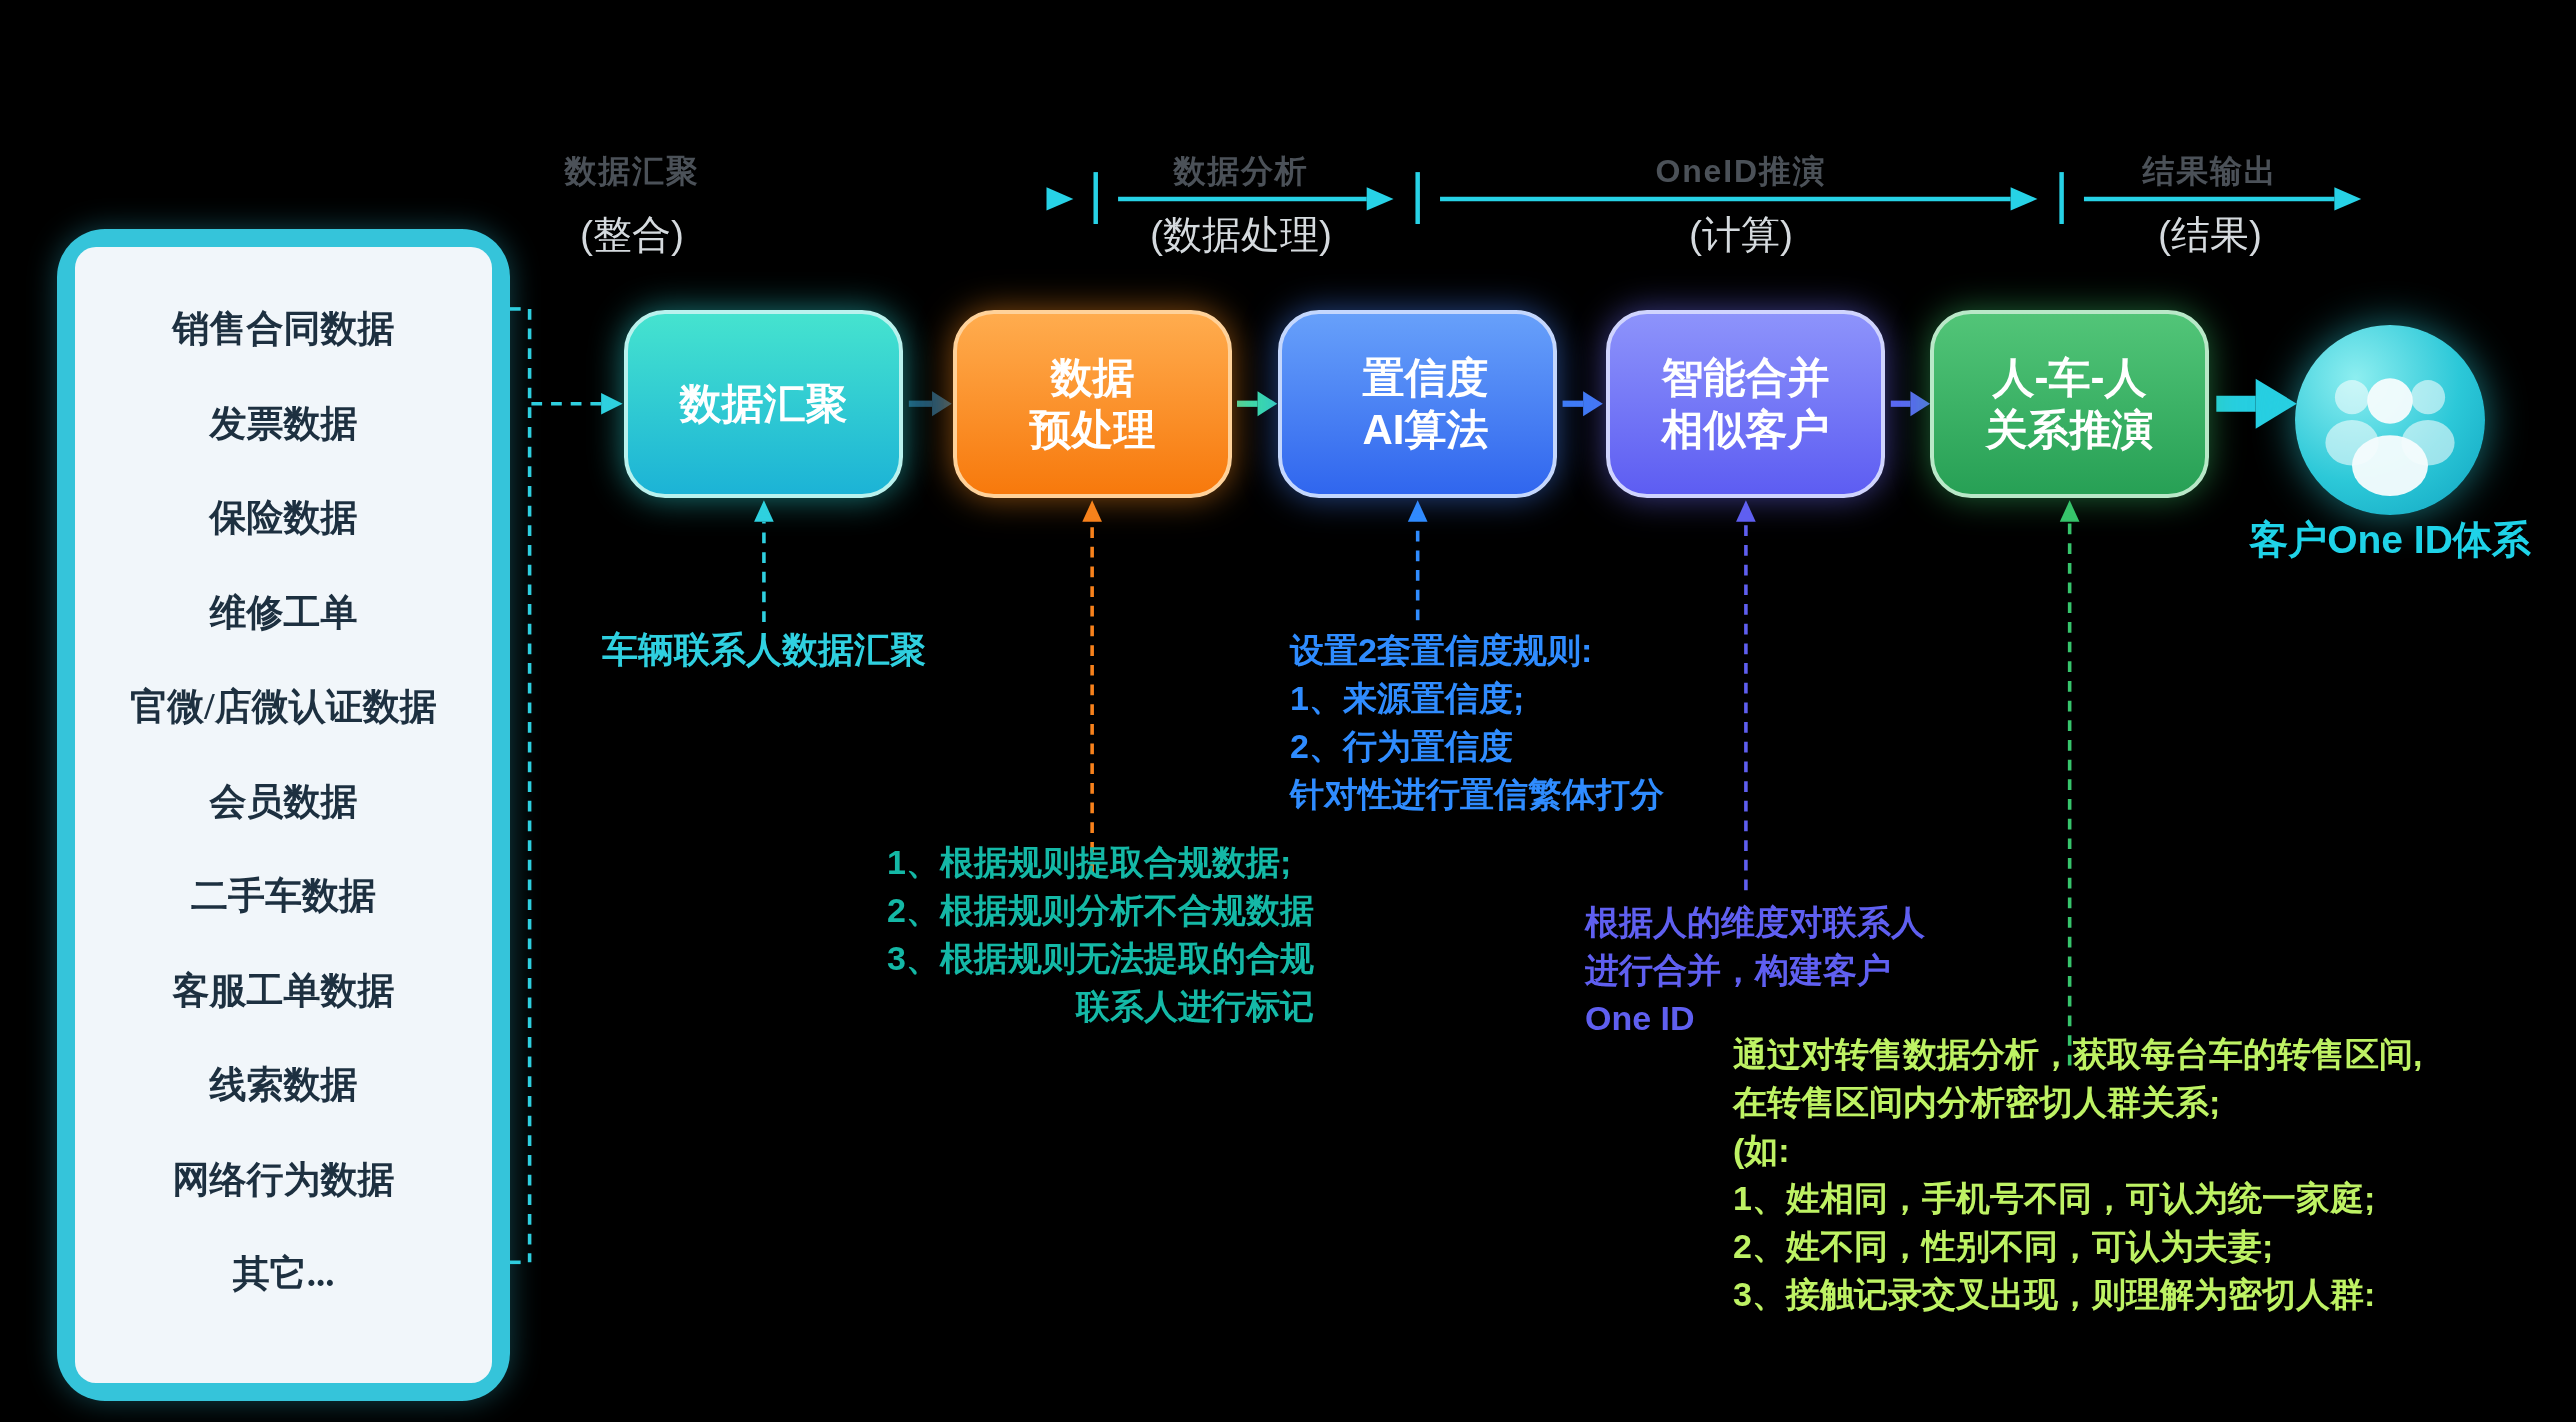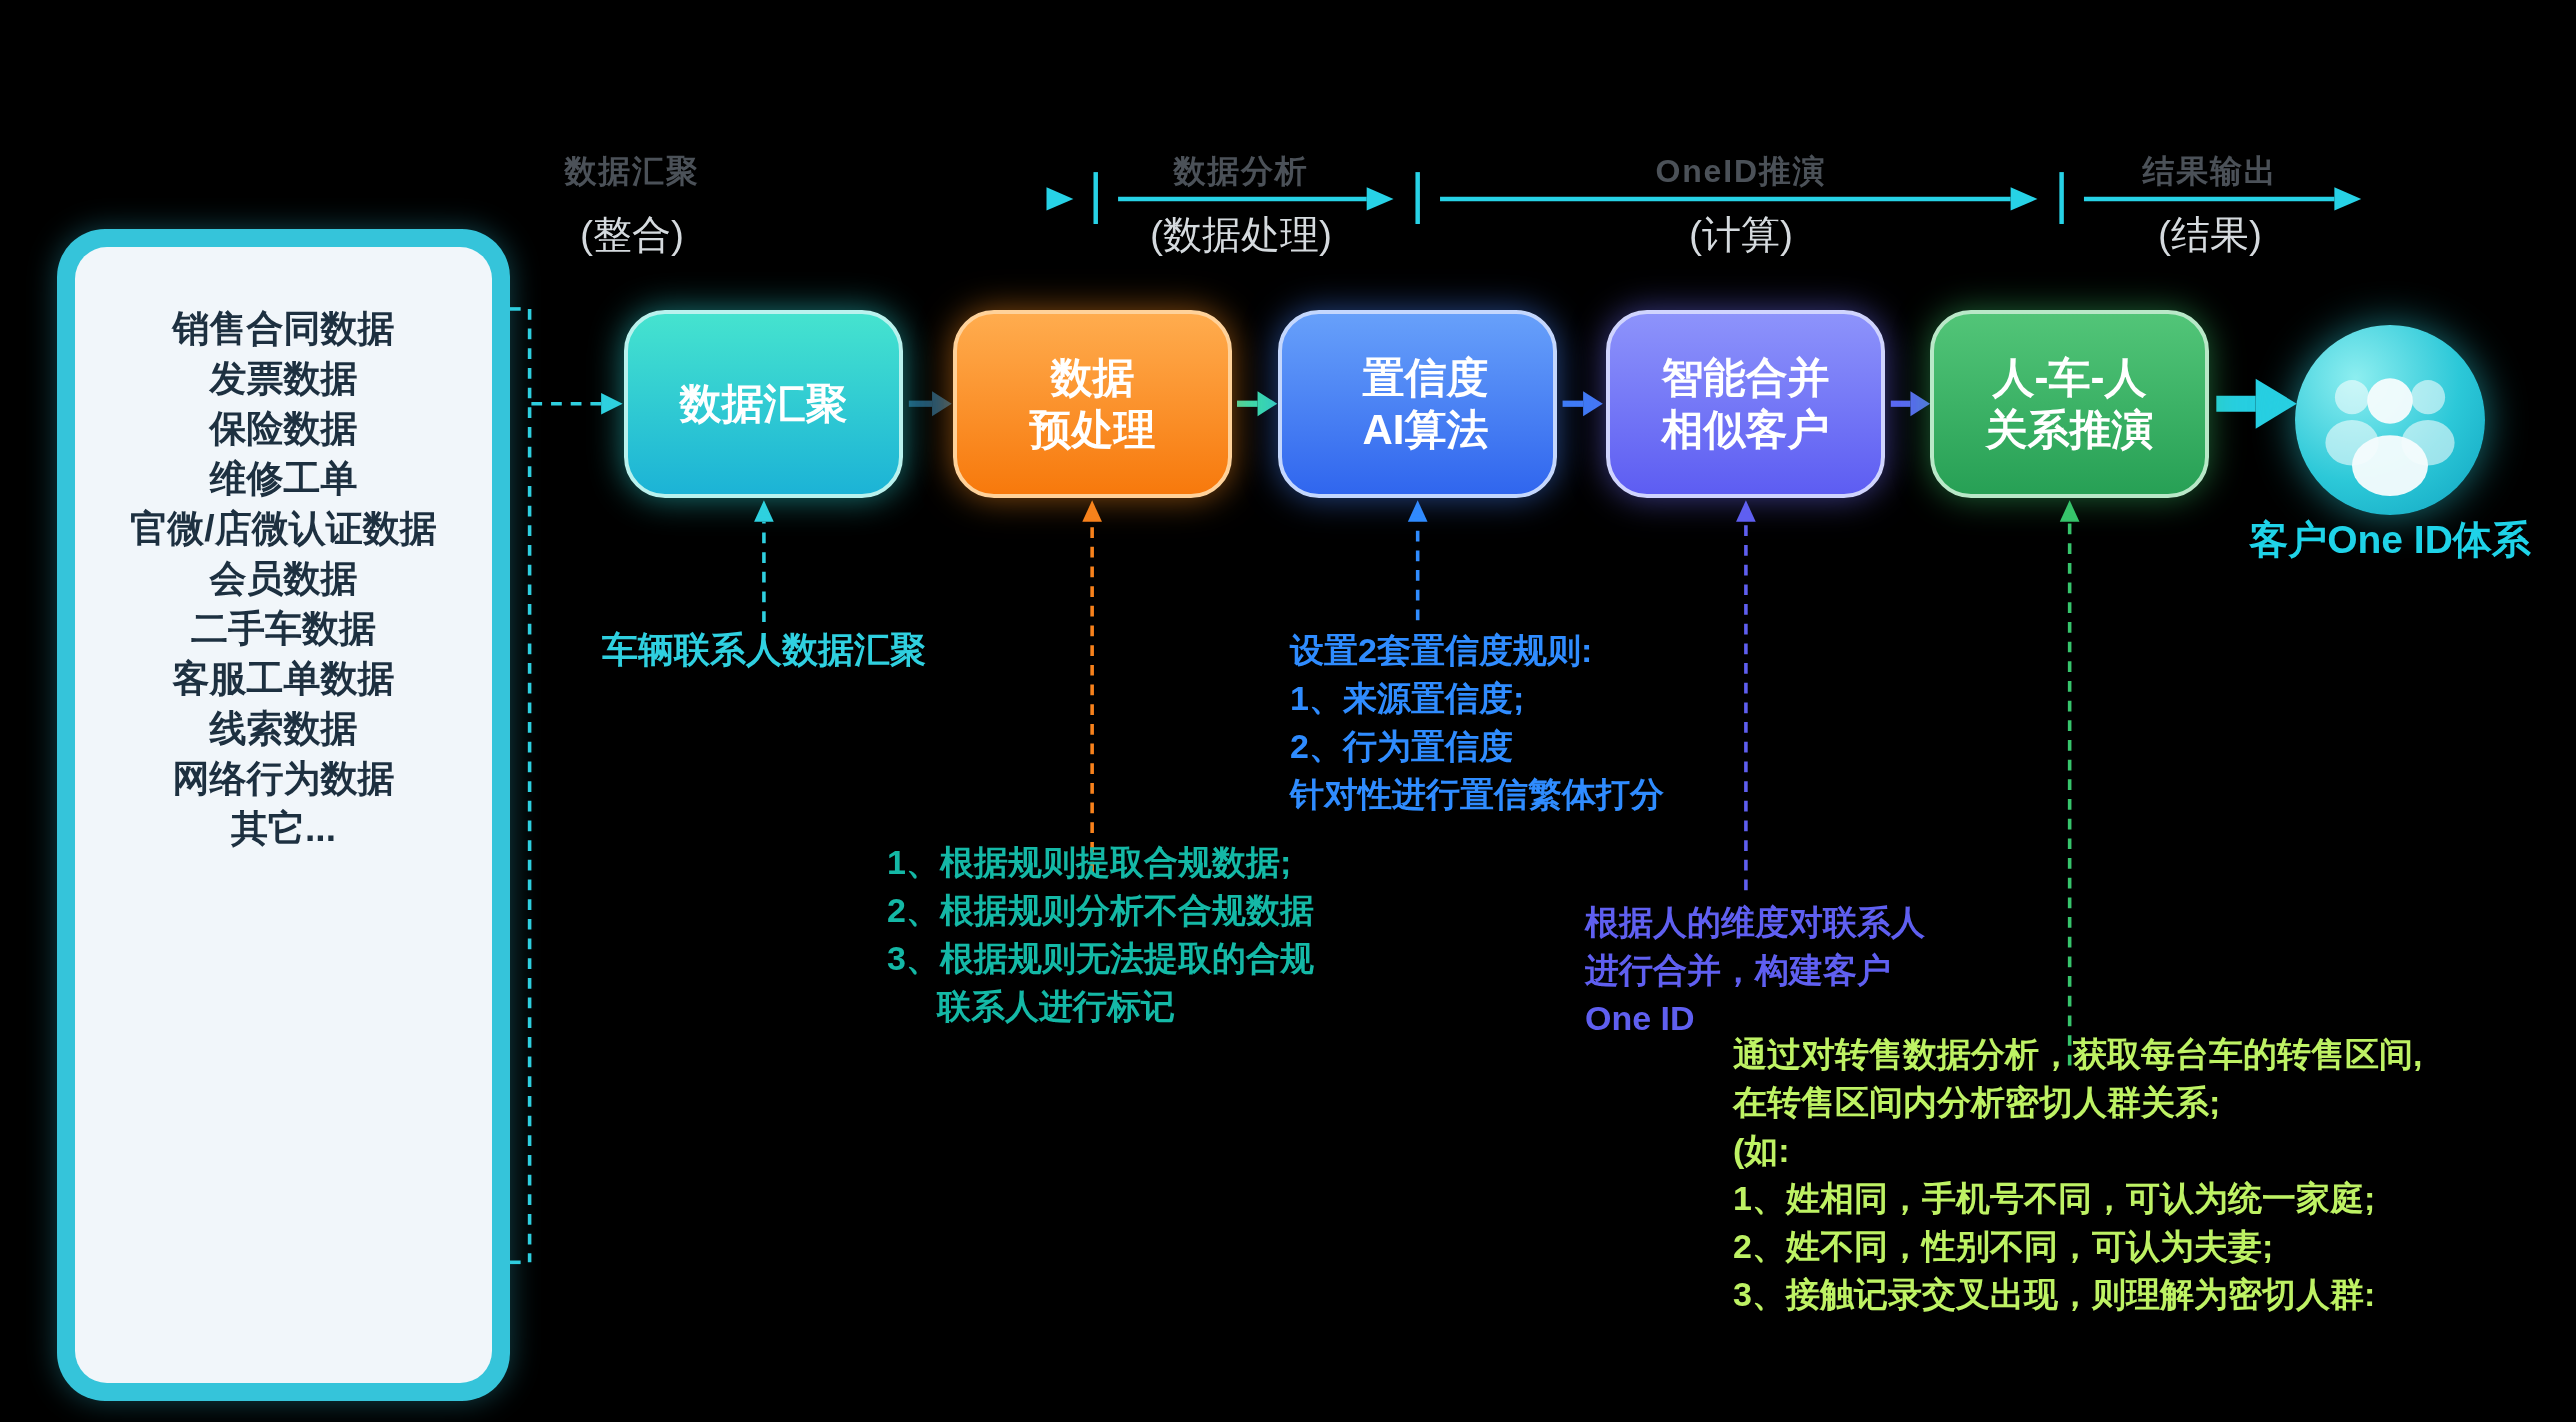--- a/index.html
+++ b/index.html
@@ -9,23 +9,23 @@
 
   
   .phase{position:absolute;top:104px;transform:translateX(-50%);text-align:center;}
   .phase .label{font-size:32px;font-weight:600;color:#4b5158;letter-spacing:1.8px;}
   .phase .sub{font-size:39px;font-weight:500;color:#d5dade;margin-top:14.3px;}
 
   
   .panel{position:absolute;left:57px;top:183px;width:453px;height:1172px;background:#35c4da;
          border-radius:48px;padding:18px;box-sizing:border-box;
          box-shadow:0 0 30px rgba(53,196,218,.35);}
-  .panel-inner{width:100%;height:100%;background:#f1f6fa;border-radius:32px;display:flex;
-         flex-direction:column;justify-content:flex-start;box-sizing:border-box;
-         padding:57px 7.2px 84px;}
+  .panel-inner{width:100%;height:100%;background:#f1f6fa;border-radius:21px;display:flex;
+         flex-direction:column;justify-content:space-between;box-sizing:border-box;
+         padding:57px 7.2px 84px;font-family:Liberation Serif, serif;}
   .panel-item{text-align:center;font-size:37px;font-weight:700;color:#1d3040;}
 
   
   .step{position:absolute;top:264px;width:279px;height:188px;border-radius:41px;
         border:4.5px solid;display:flex;flex-direction:column;align-items:center;
         justify-content:center;color:#fff;font-weight:700;font-size:42px;line-height:52px;
         box-sizing:border-box;text-align:center;}
   .step span:empty{display:none;}
   .step1{left:624px;background:linear-gradient(180deg,#45e3cf,#1cb3d6);border-color:#b9f2ee;
          box-shadow:0 0 34px rgba(45,220,220,.55);}
@@ -35,21 +35,21 @@
          box-shadow:0 0 34px rgba(70,130,250,.55);padding-left:16px;}
   .step4{left:1606px;background:linear-gradient(180deg,#8d93fb,#5d5df2);border-color:#d0d4fe;
          box-shadow:0 0 34px rgba(110,110,250,.55);}
   .step5{left:1930px;background:linear-gradient(180deg,#52c578,#27a055);border-color:#b9e8c8;
          box-shadow:0 0 34px rgba(60,200,110,.5);}
 
   
   .ann{position:absolute;font-weight:600;font-size:34px;line-height:48px;white-space:nowrap;}
   .ann-1{left:764px;top:580px;transform:translateX(-50%);color:#2fd0e0;font-weight:700;font-size:36px;}
   .ann-2{left:887px;top:792px;color:#14b8a6;}
-  .ann-2 .indent{padding-left:50px;}
+  .ann-2 .indent{padding-left:50px;text-align:right;}
   .ann-3{left:1290px;top:580px;color:#2f8cff;}
   .ann-4{left:1585px;top:852px;color:#5f5ff0;}
   .ann-5{left:1733px;top:984px;color:#bef264;}
 
   
   .result-icon{position:absolute;left:2295px;top:279px;width:190px;height:190px;border-radius:50%;
         background:radial-gradient(circle at 32% 28%,#8deef0,#2cc8d8 55%,#0fa3c0);
         box-shadow:0 0 41px rgba(46,211,224,.55);overflow:hidden;}
   .result-label{position:absolute;left:2390px;top:467px;transform:translateX(-50%);
         color:#1fd3e8;font-weight:700;font-size:39px;white-space:nowrap;}

